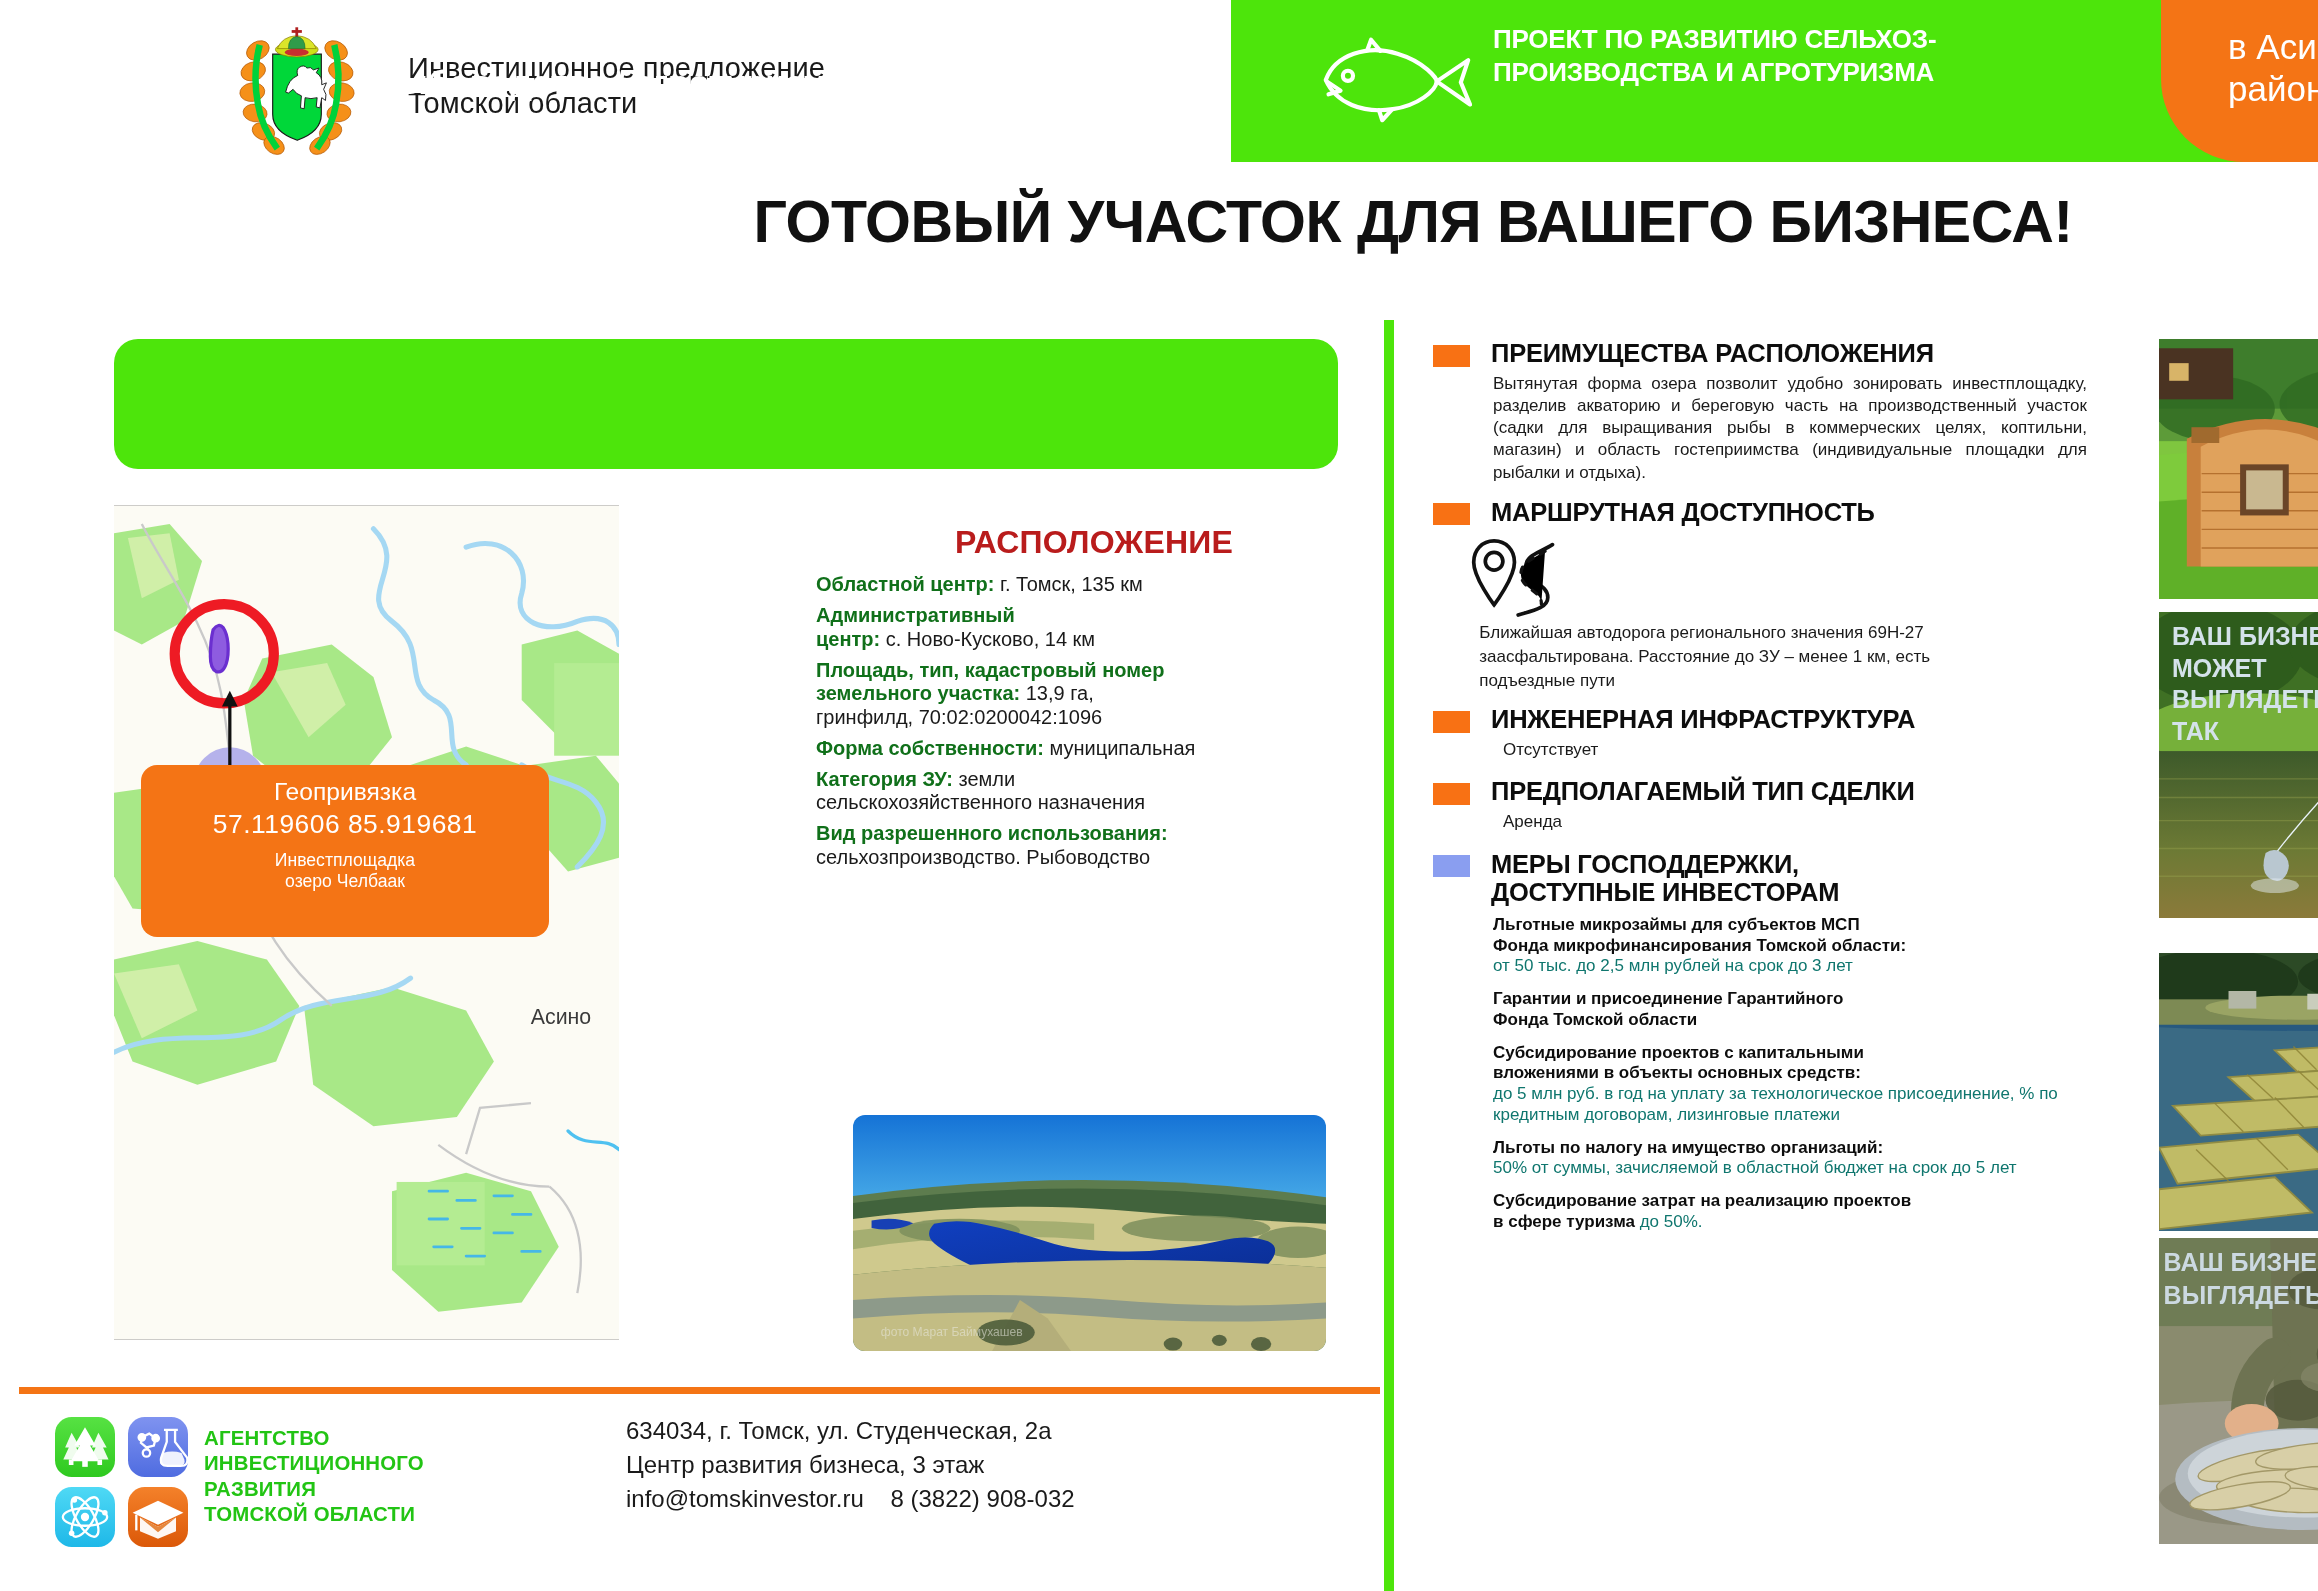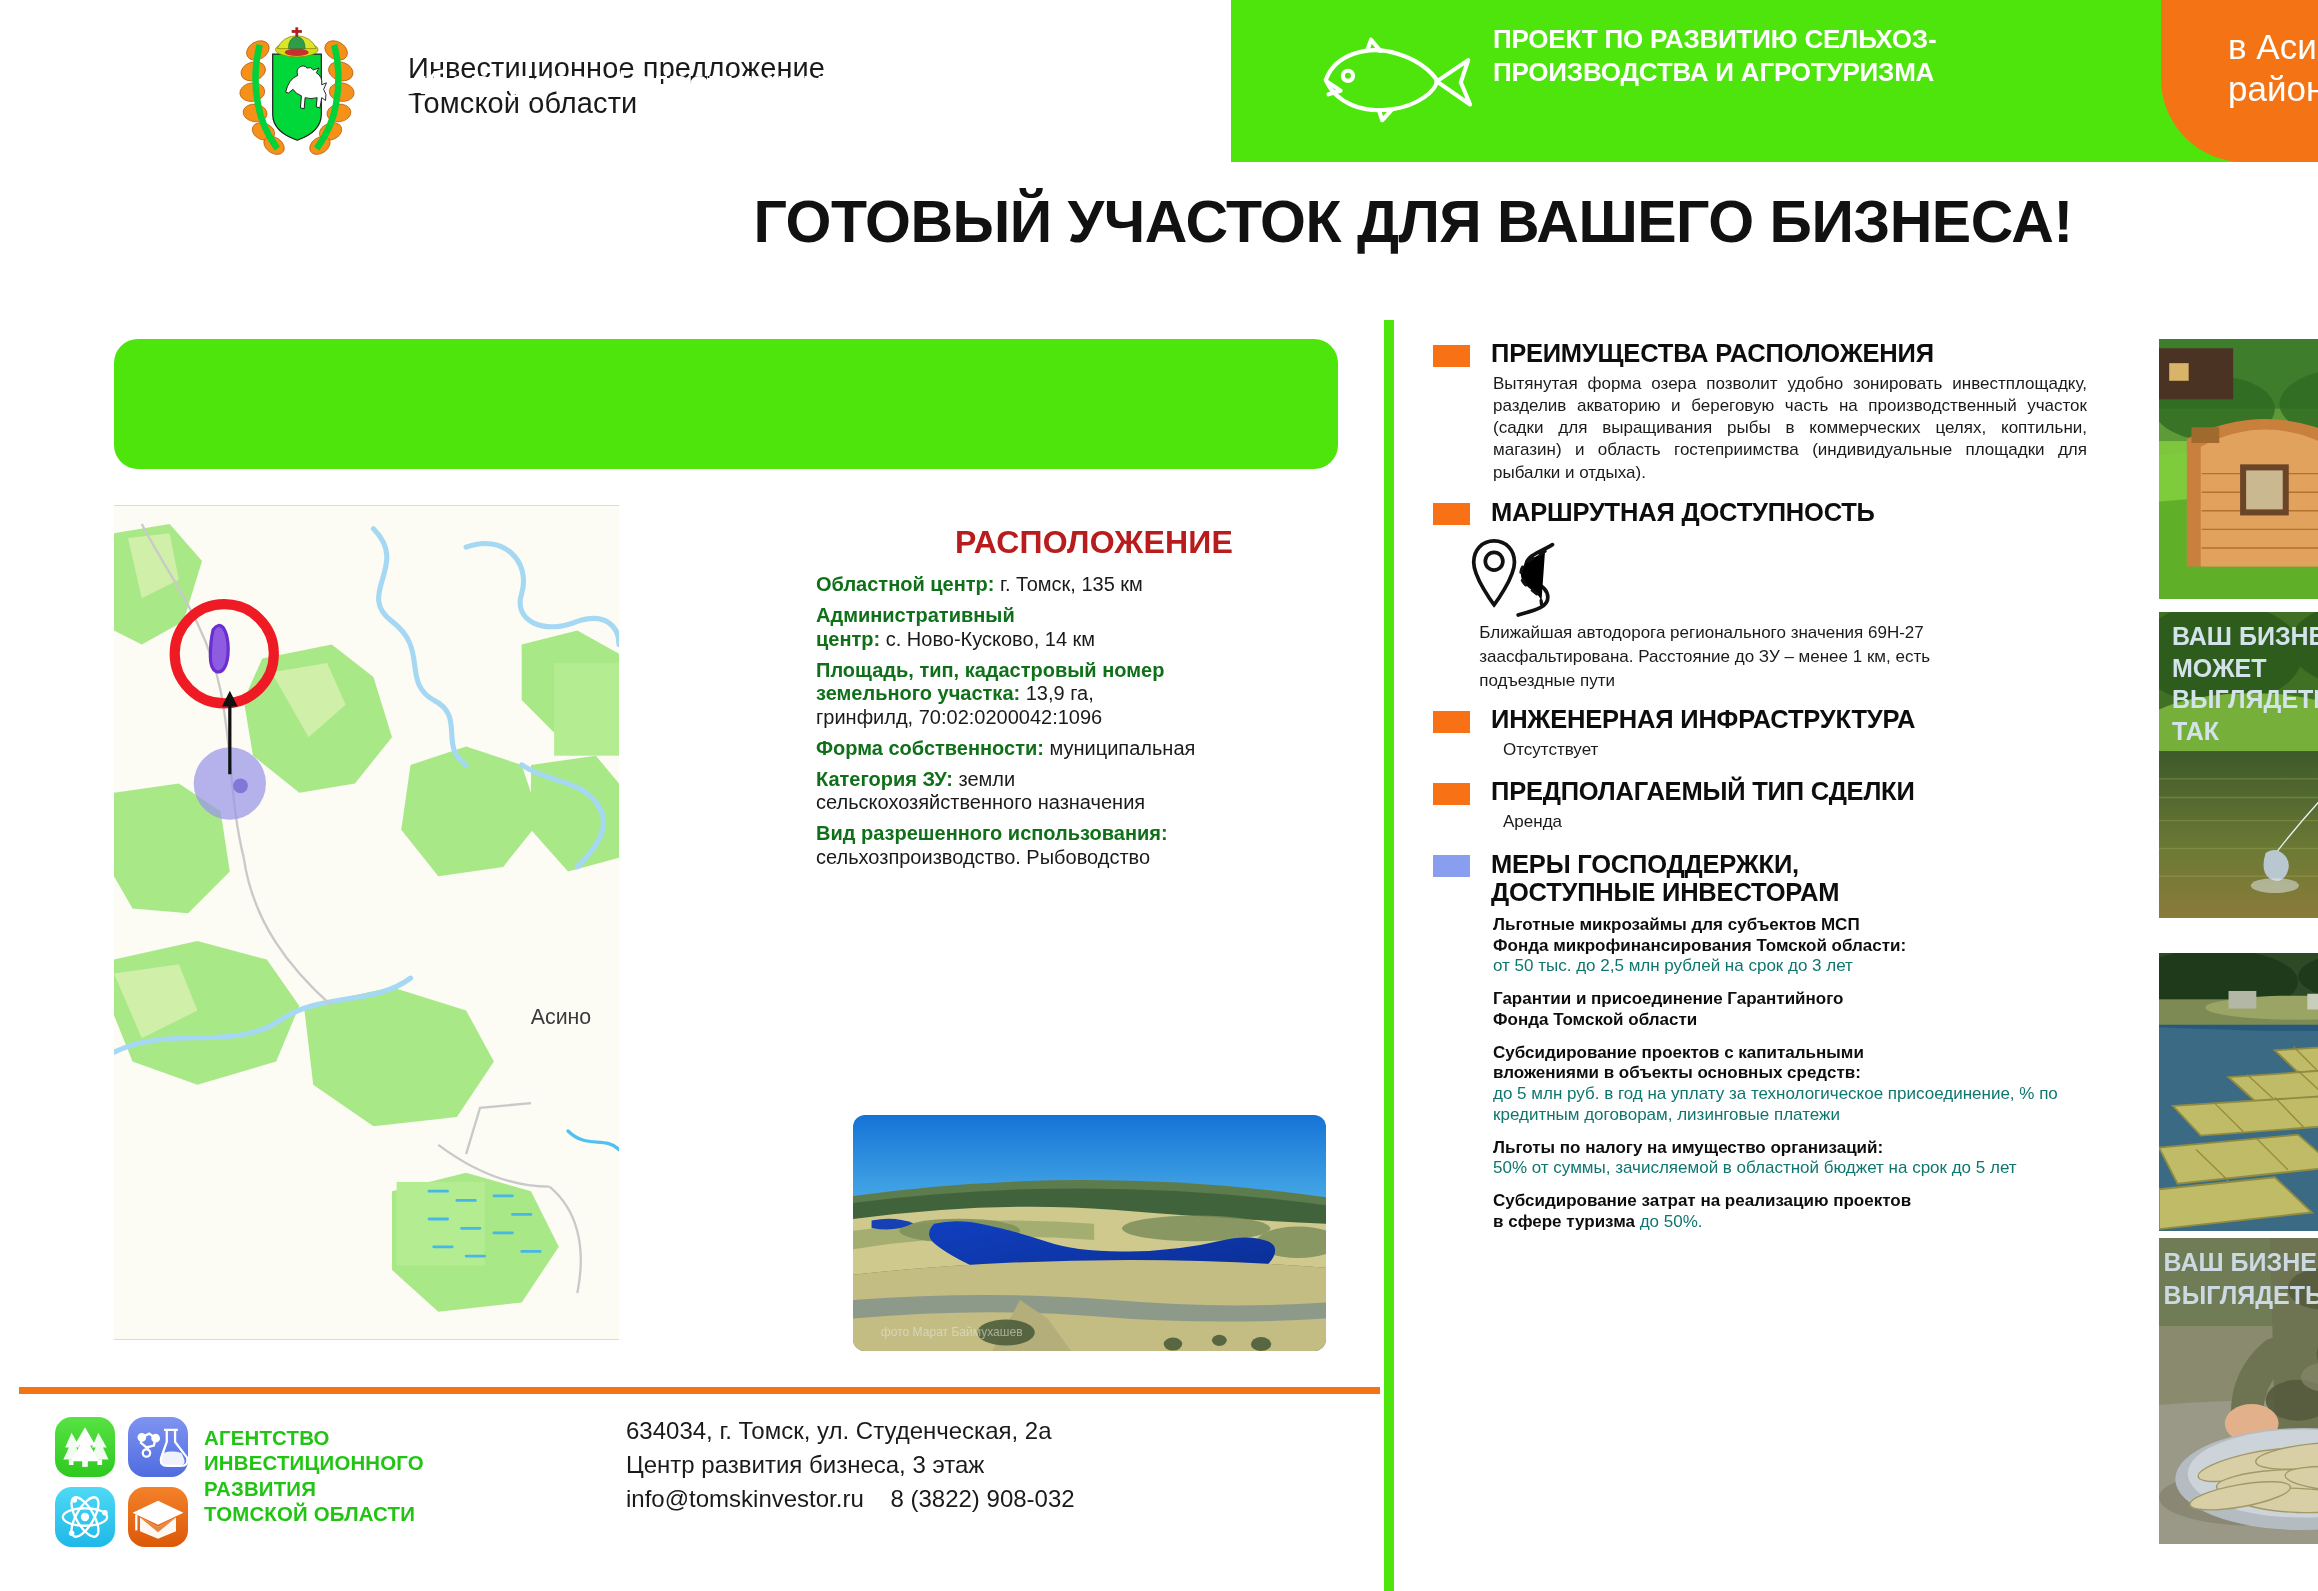--- a/index.html
+++ b/index.html
@@ -53,21 +53,21 @@
     background:#4de50b; border-radius:24px;
   }
   .pill-txt {
     position:absolute; left:0; top:18.5px; width:1224px; text-align:center;
     color:#fff; font-size:34px; font-weight:bold; line-height:1.26;
   }
 
   
   .map {
     position:absolute; left:114px; top:505px; width:505px; height:835px;
-    background:#fca5a5; overflow:hidden;
+    background:#a3a3a3; overflow:hidden;
   }
   .map svg { position:absolute; left:0; top:0; }
   .geo-callout {
     position:absolute; left:141px; top:765px; width:408px; height:172px;
     background:#f47415; border-radius:16px; color:#fff; text-align:center;
     padding-top:14px;
   }
   .geo-title { font-size:24.6px; line-height:1.05; font-weight:400; }
   .geo-coords { font-size:26.4px; line-height:1.45; font-weight:400; letter-spacing:0.5px;}
   .geo-sub { font-size:17.6px; line-height:1.22; margin-top:6.5px; font-weight:400; }
@@ -263,20 +263,28 @@
                  M820 1490 h40 M860 1530 h40 M820 1570 h40 M880 1610 h40"></path>
       </g>
 
       <text x="1030" y="1120" font-family="Liberation Sans, sans-serif" font-size="46" fill="#3a3a3a" text-anchor="end">Асино</text>
 
       <line x1="250" y1="420" x2="250" y2="580" stroke="#111" stroke-width="7"></line>
       <path d="M250 400 l-17 34 h34 z" fill="#111"></path>
     </svg>
   </div>
 
+  <div class="geo-callout">
+    <div class="geo-title">Геопривязка</div>
+    <div class="geo-coords">57.119606   85.919681</div>
+    <div class="geo-sub">
+      <div>Инвестплощадка</div>
+      <div>озеро Челбаак</div>
+    </div>
+  </div>
 
   <div class="loc-col">
     <div class="loc-head">РАСПОЛОЖЕНИЕ</div>
 
 
     <div class="loc-item">
       <b>Областной центр:</b><span>  г. Томск, 135 км</span>
     </div>
 
     <div class="loc-item">

